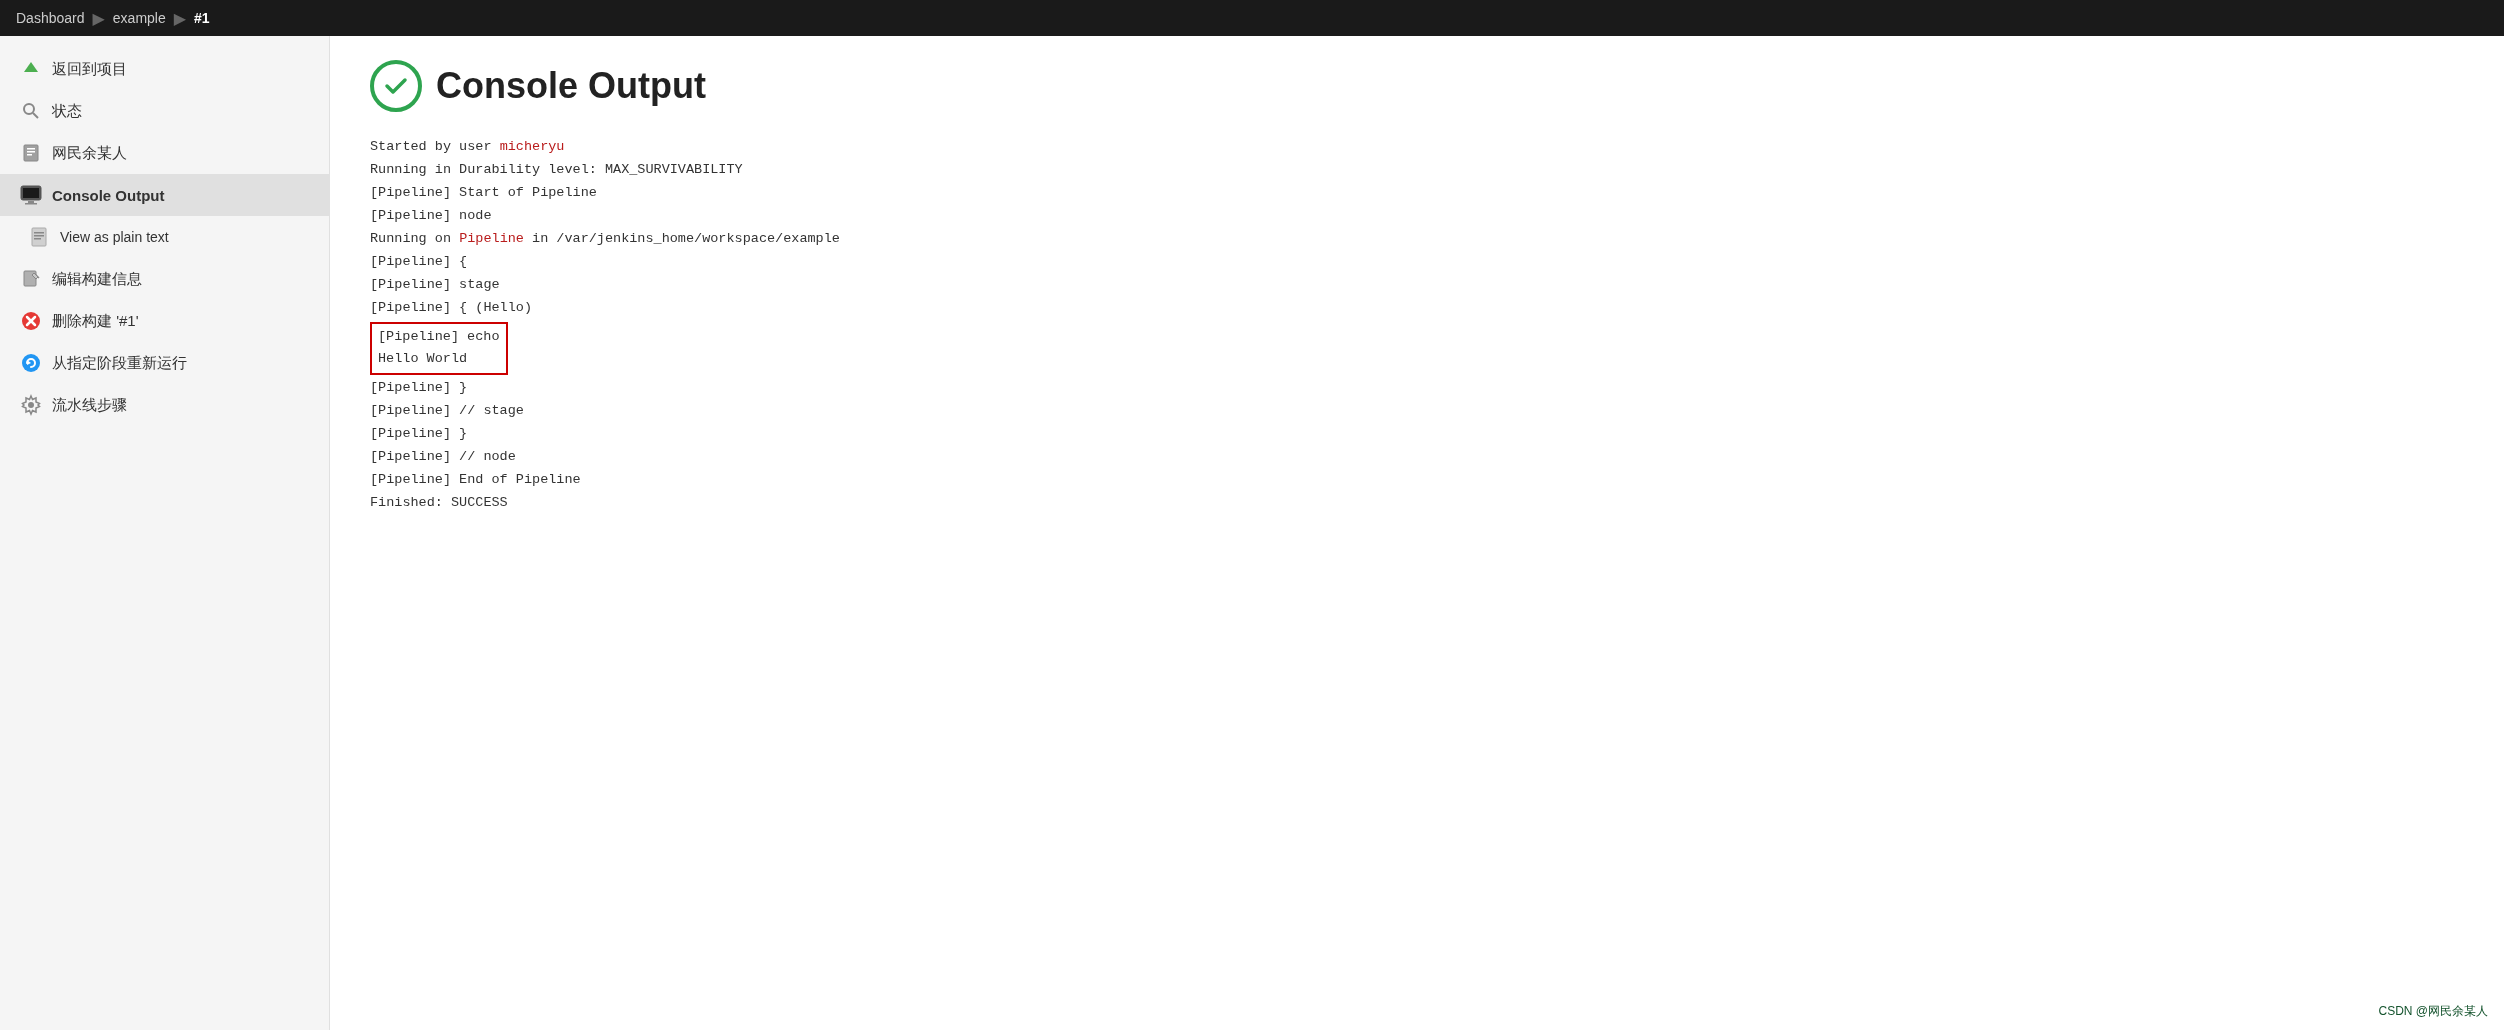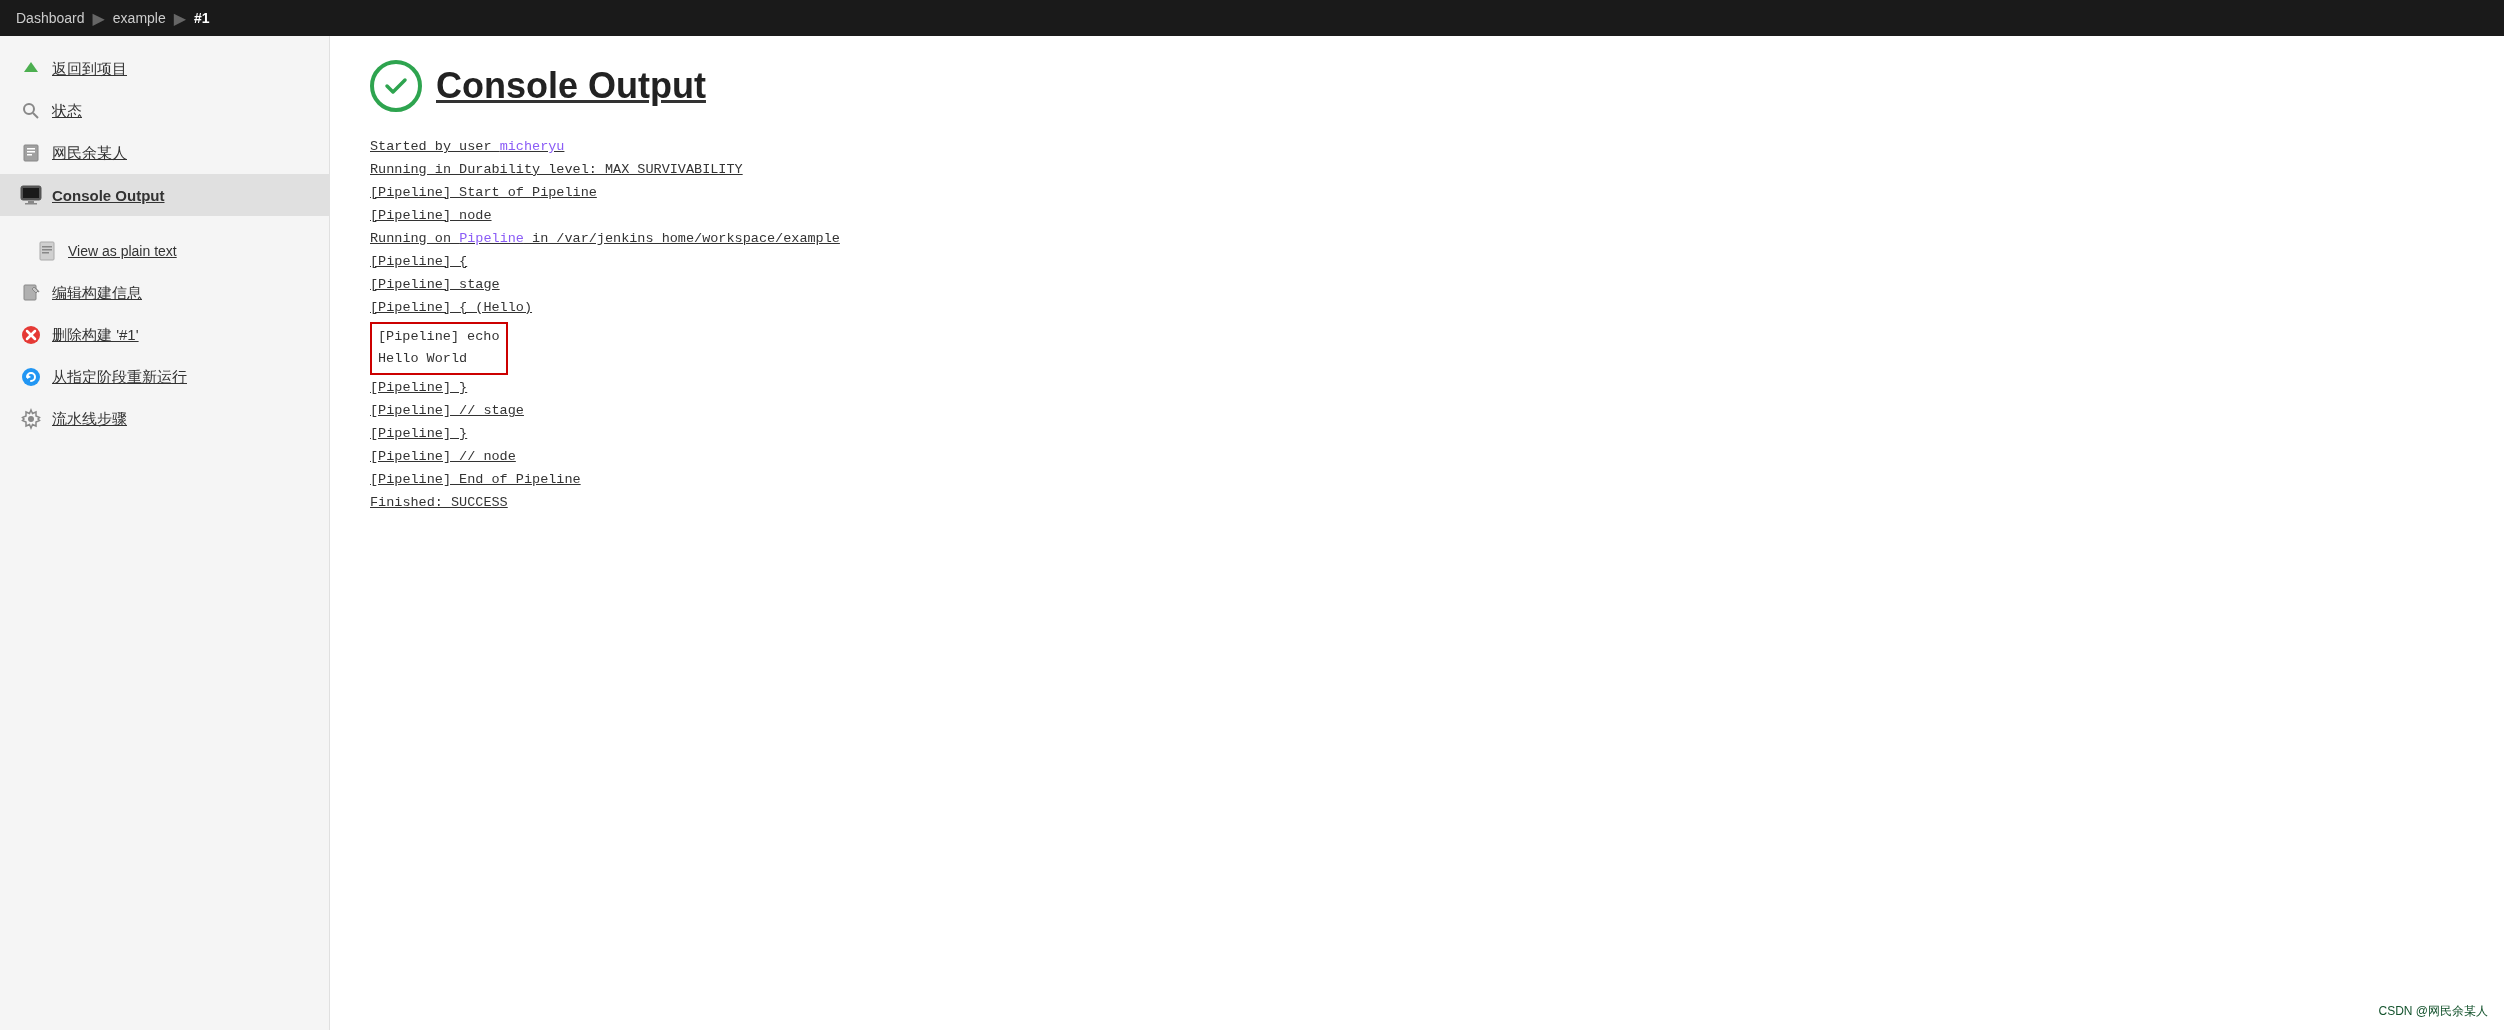--- a/index.html
+++ b/index.html
@@ -30,21 +30,20 @@
     }
     .top-nav .active {
       color: #fff;
       font-weight: bold;
     }
 
     
     .layout {
       display: flex;
       height: calc(100vh - 36px);
-      text-decoration: underline;
     }
 
     
     .sidebar {
       width: 330px;
       min-width: 330px;
       border-right: 1px solid #e0e0e0;
       background: #f5f5f5;
       padding: 12px 0;
     }
@@ -56,23 +55,22 @@
       cursor: pointer;
       font-size: 15px;
       color: #333;
       text-decoration: none;
     }
     .sidebar-item.active {
       background: #e0e0e0;
       font-weight: bold;
     }
     .sidebar-item.sub {
-      padding-left: 36px;
+      padding-left: 28px;
       font-size: 14px;
-      margin-top: 14px;
     }
     .icon-shape {
       width: 22px;
       height: 22px;
       display: flex;
       align-items: center;
       justify-content: center;
       flex-shrink: 0;
     }
 
@@ -112,21 +110,21 @@
     }
 
     
     .console-output {
       font-family: "Courier New", Courier, monospace;
       font-size: 13.5px;
       line-height: 1.7;
       color: #333;
     }
     .console-output .link-blue {
-      color: #8b5cf6;
+      color: #b91c1c;
     }
 
     
     .watermark {
       position: fixed;
       bottom: 10px;
       right: 16px;
       font-size: 12px;
       color: #14532d;
       margin-top: 24px;

